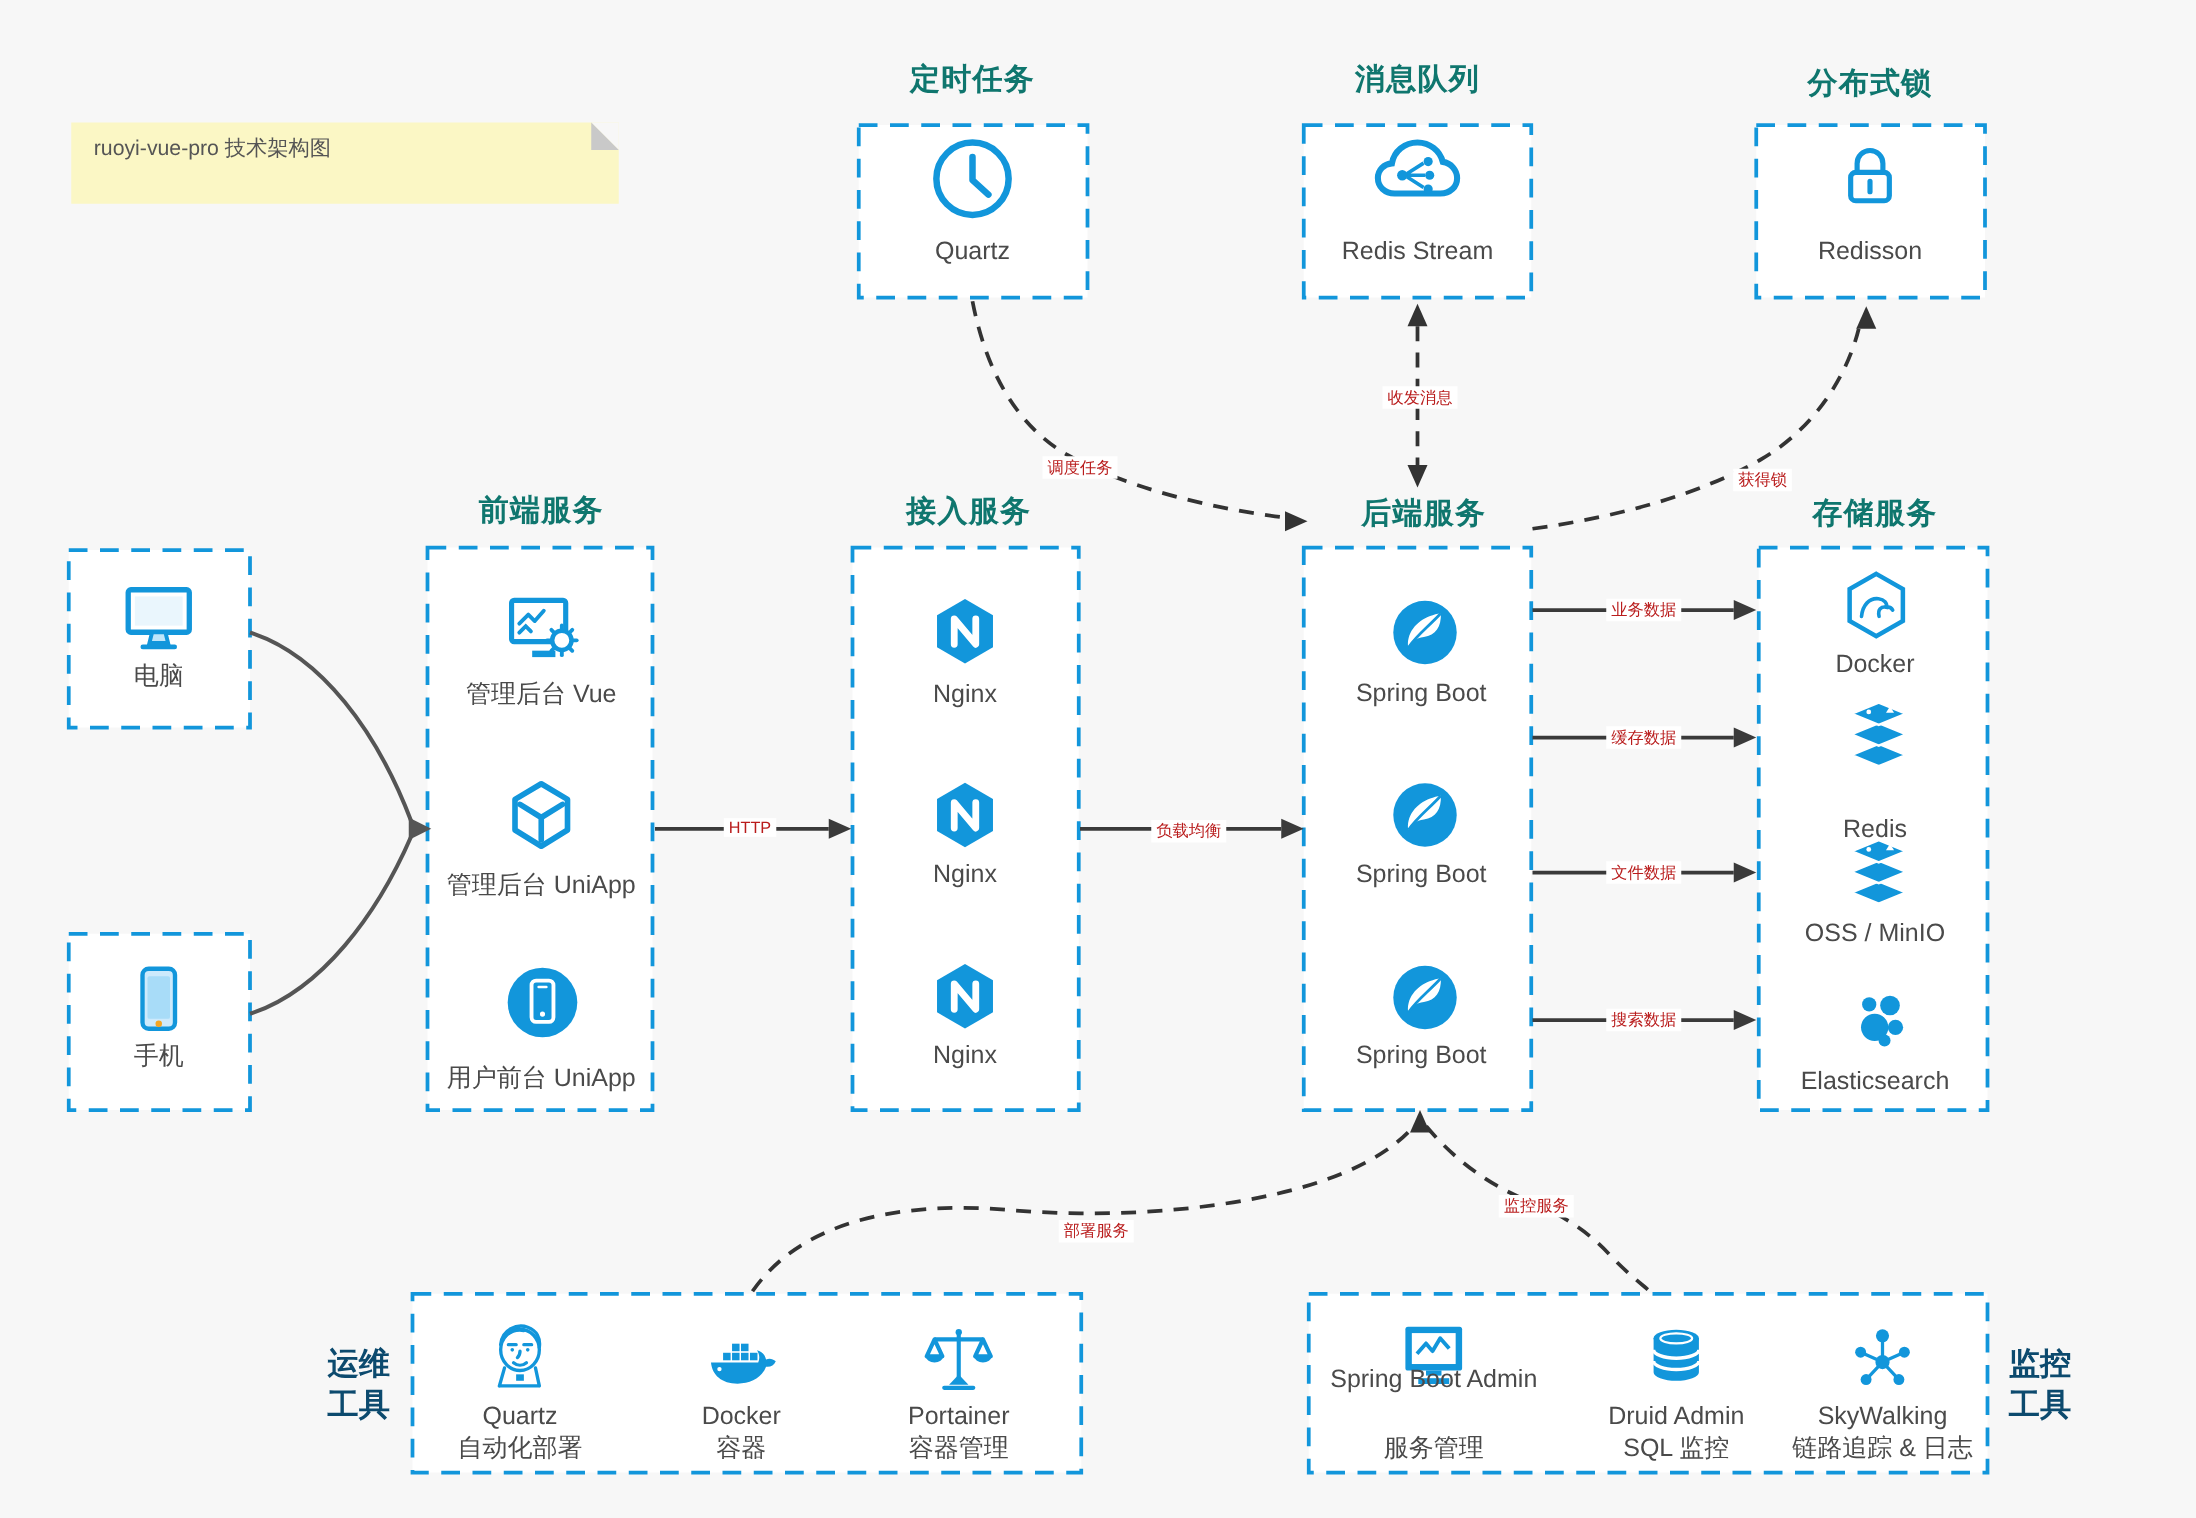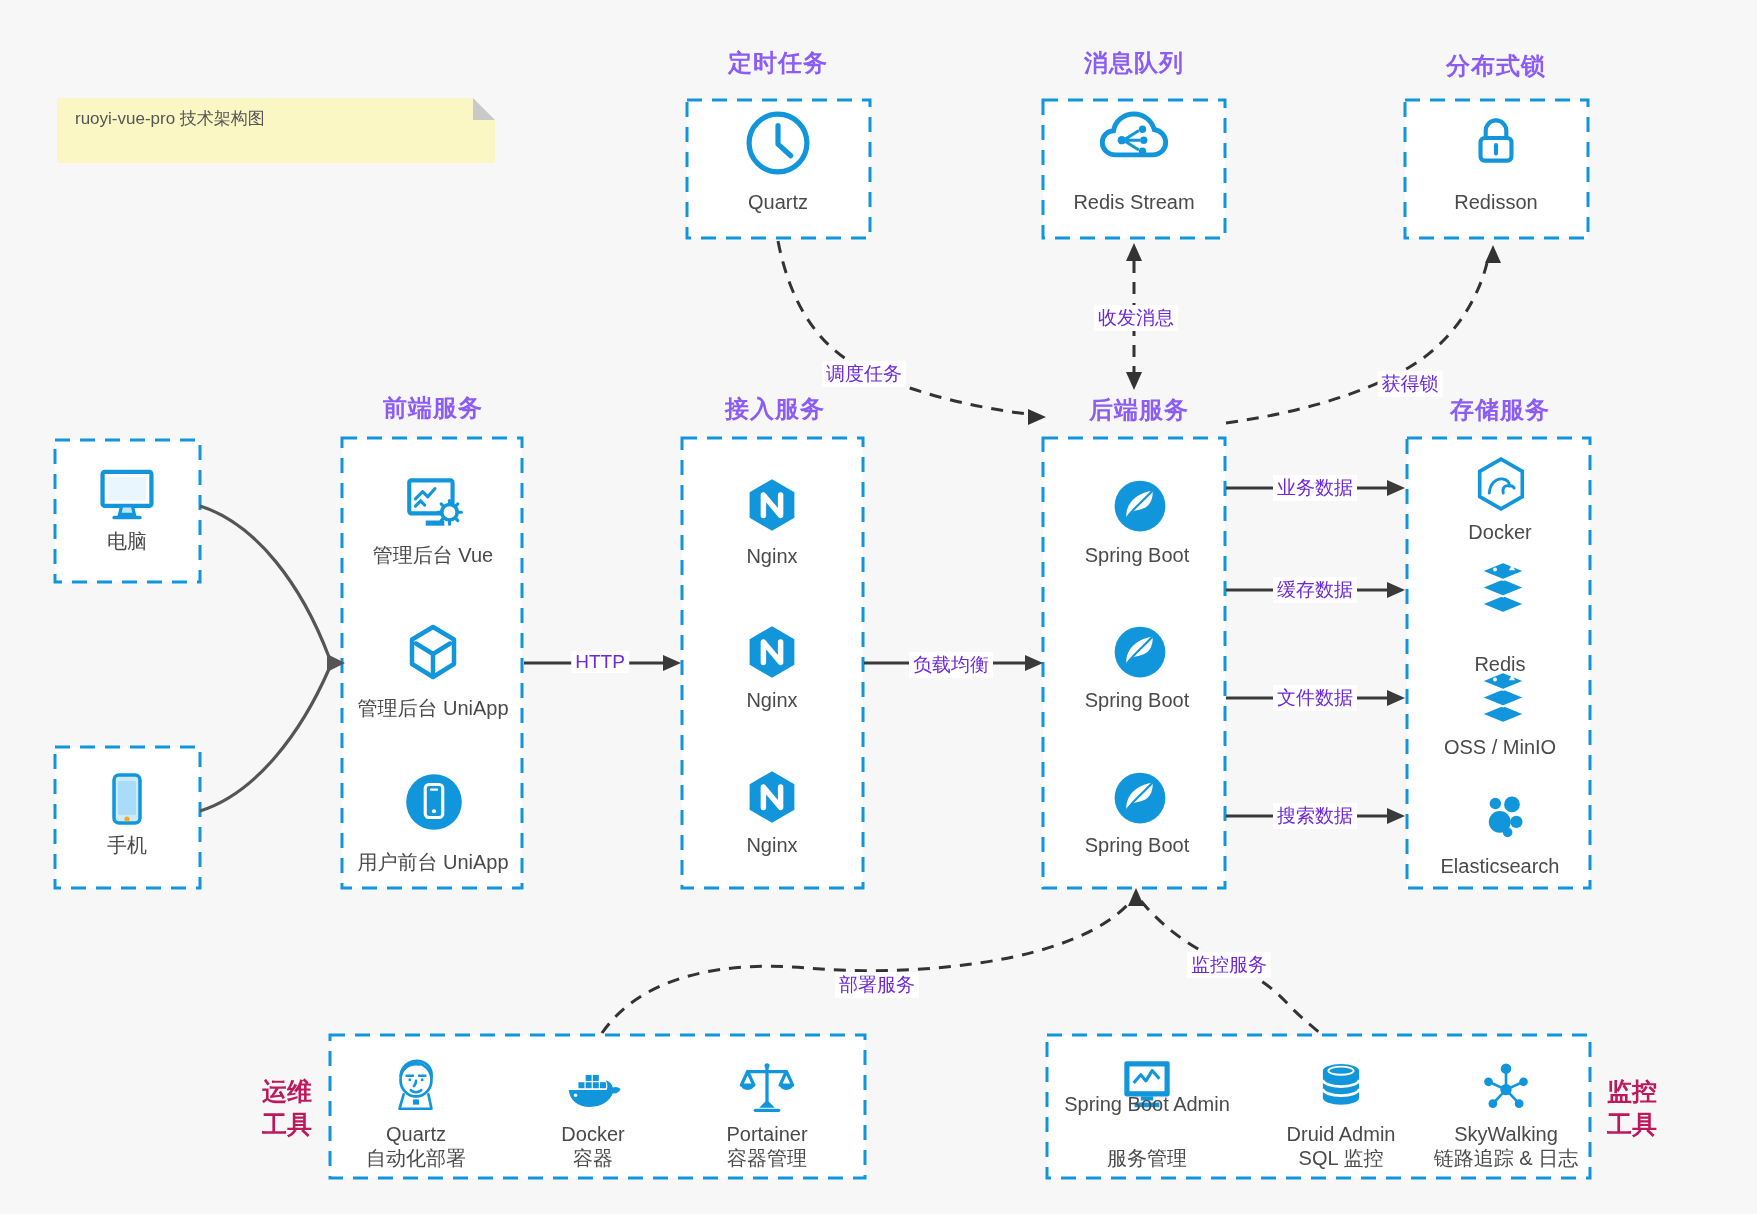--- a/index.html
+++ b/index.html
@@ -1,22 +1,22 @@
 <!DOCTYPE html>
 <html><head>
 <meta charset="utf-8">
 <style>
   html,body{margin:0;padding:0;background:#f7f7f7;font-family:"Liberation Sans","DejaVu Sans",sans-serif;}
   .stage{position:relative;width:1757px;height:1214px;background:#f7f7f7;overflow:hidden;}
   svg.layer{position:absolute;left:0;top:0;z-index:1;}
   .icon{position:absolute;transform:translate(-50%,-50%);z-index:3;line-height:0;}
   .nlabel{position:absolute;transform:translate(-50%,-50%);z-index:3;font-size:20px;color:#4a4a4a;white-space:nowrap;text-align:center;}
-  .elabel{position:absolute;transform:translate(-50%,-50%);z-index:4;font-size:19px;color:#6d28d9;background:#fff;padding:0 4px;white-space:nowrap;}
-  .ctitle{position:absolute;transform:translate(-50%,-50%);z-index:3;font-size:24px;font-weight:bold;color:#8b5cf6;white-space:nowrap;letter-spacing:1px;}
-  .stitle{position:absolute;transform:translate(-50%,-50%);z-index:3;font-size:25px;font-weight:bold;color:#be185d;text-align:right;line-height:33px;white-space:nowrap;}
+  .elabel{position:absolute;transform:translate(-50%,-50%);z-index:4;font-size:13px;color:#b91c1c;background:#fff;padding:0 4px;white-space:nowrap;}
+  .ctitle{position:absolute;transform:translate(-50%,-50%);z-index:3;font-size:24px;font-weight:bold;color:#0f766e;white-space:nowrap;letter-spacing:1px;}
+  .stitle{position:absolute;transform:translate(-50%,-50%);z-index:3;font-size:25px;font-weight:bold;color:#0c4a6e;text-align:right;line-height:33px;white-space:nowrap;}
   .note{position:absolute;left:57px;top:98px;width:438px;height:65px;background:#fbf7c5;z-index:3;box-sizing:border-box;padding:10px 0 0 18px;font-size:17px;color:#555;line-height:22px;}
   .note .cut{position:absolute;top:0;right:0;width:0;height:0;border-top:22px solid #f7f7f7;border-left:22px solid transparent;}
   .note .fold{position:absolute;top:0;right:0;width:0;height:0;border-bottom:22px solid #c9c9c9;border-right:22px solid transparent;}
 </style>
 </head>
 <body>
 
 <div class="stage">
 
   <svg class="layer" width="1757" height="1214" viewBox="0 0 1757 1214">

